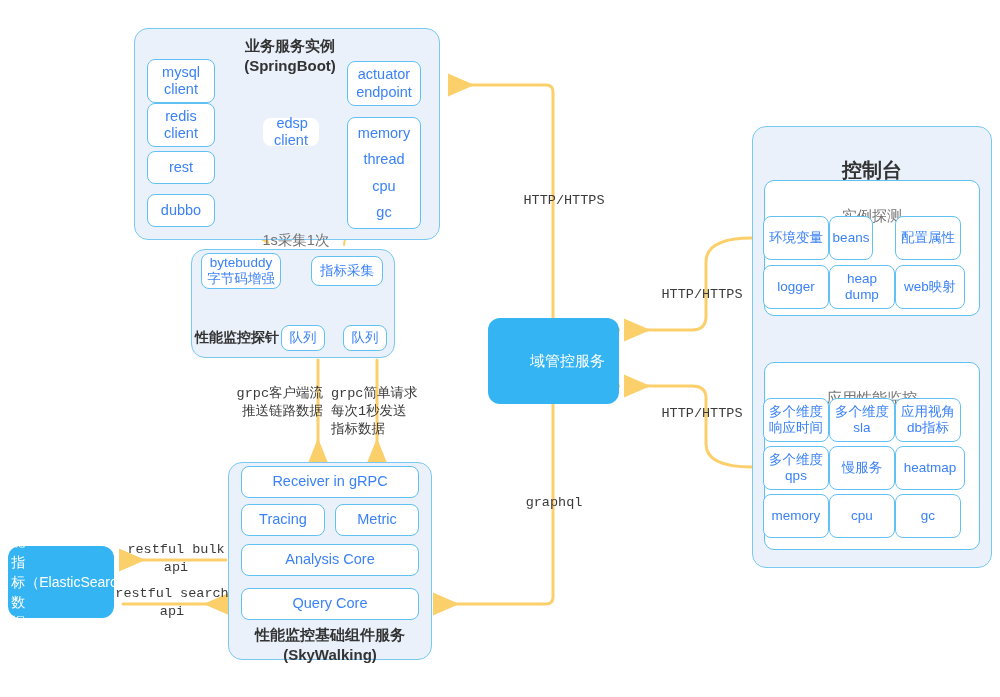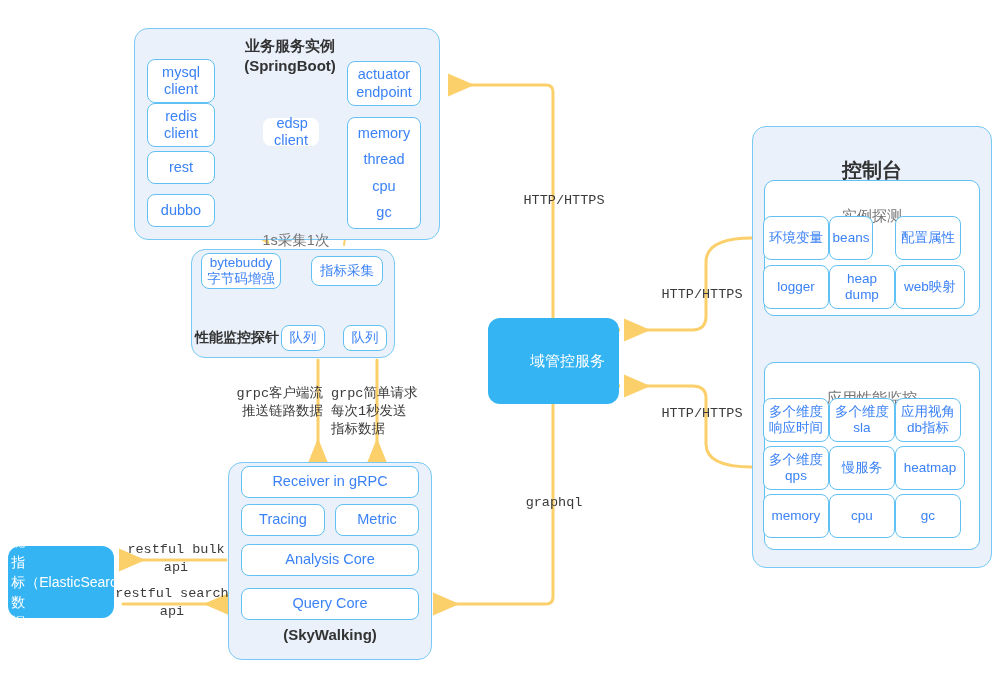--- a/index.html
+++ b/index.html
@@ -138,20 +138,21 @@
 
   <div class="panel" style="left:228px;top:462px;width:204px;height:198px;"></div>
 
   <div class="node" style="left:241px;top:466px;width:178px;height:32px;">Receiver in gRPC</div>
   <div class="node" style="left:241px;top:504px;width:84px;height:32px;">Tracing</div>
   <div class="node" style="left:335px;top:504px;width:84px;height:32px;">Metric</div>
   <div class="node" style="left:241px;top:544px;width:178px;height:32px;">Analysis Core</div>
   <div class="node" style="left:241px;top:588px;width:178px;height:32px;">Query Core</div>
 
   <div class="title" style="left:240px;top:625px;width:180px;">
+    <div>性能监控基础组件服务</div>
     <div>(SkyWalking)</div>
   </div>
 
   <div class="bluebox" style="left:488px;top:318px;width:131px;height:86px;">
     <span>域管控服务</span>
   </div>
 
   <div class="bluebox" style="left:8px;top:546px;width:106px;height:72px;flex-direction:row;font-size:14px;">
     <span>性能指标数据库</span>
     <span>（ElasticSearch）</span>

